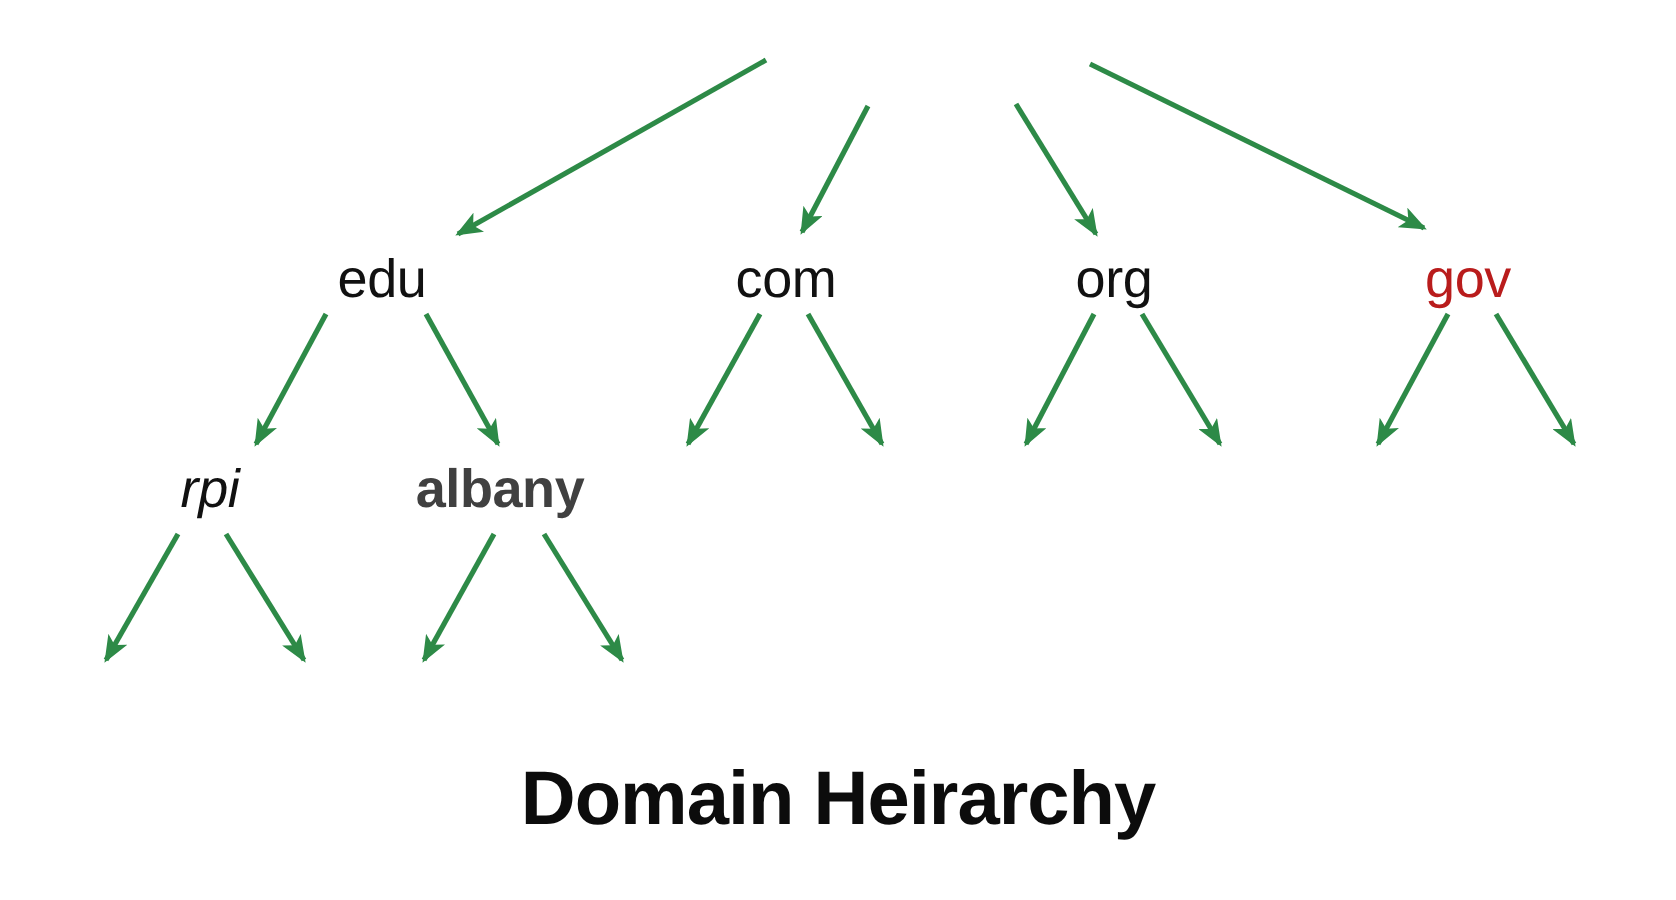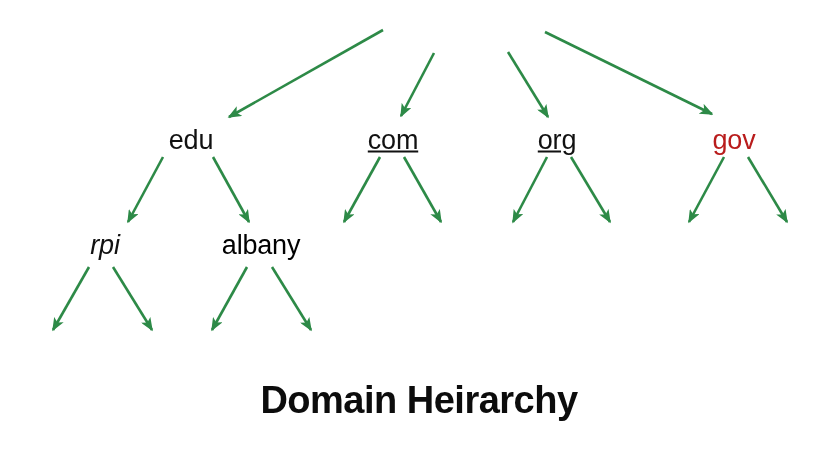--- a/index.html
+++ b/index.html
@@ -78,22 +78,22 @@
         <line x1="748" y1="157" x2="787" y2="222" stroke="#2d8a47" stroke-width="2.6" stroke-linecap="butt" marker-end="url(#arrowhead)"></line>
         <line x1="89" y1="267" x2="53" y2="330" stroke="#2d8a47" stroke-width="2.6" stroke-linecap="butt" marker-end="url(#arrowhead)"></line>
         <line x1="113" y1="267" x2="152" y2="330" stroke="#2d8a47" stroke-width="2.6" stroke-linecap="butt" marker-end="url(#arrowhead)"></line>
         <line x1="247" y1="267" x2="212" y2="330" stroke="#2d8a47" stroke-width="2.6" stroke-linecap="butt" marker-end="url(#arrowhead)"></line>
         <line x1="272" y1="267" x2="311" y2="330" stroke="#2d8a47" stroke-width="2.6" stroke-linecap="butt" marker-end="url(#arrowhead)"></line>
       </g>
   </svg>
 
   <div id="node-layer">
       <div class="node-label" style="left: 191px; top: 140px; color: rgb(17, 17, 17);">edu</div>
-      <div class="node-label" style="left: 393px; top: 140px; color: rgb(17, 17, 17); text-decoration: underline;">com</div>
-      <div class="node-label" style="left: 557px; top: 140px; color: rgb(17, 17, 17); text-decoration: underline;">org</div>
+      <div class="node-label" style="left: 393px; top: 140px; color: rgb(17, 17, 17);">com</div>
+      <div class="node-label" style="left: 557px; top: 140px; color: rgb(17, 17, 17);">org</div>
       <div class="node-label" style="left: 734px; top: 140px; color: #b91c1c;">gov</div>
       <div class="node-label" style="left: 105px; top: 245px; color: rgb(17, 17, 17); font-style: italic;">rpi</div>
-      <div class="node-label" style="left: 261px; top: 245px; color: #000000;">albany</div>
+      <div class="node-label" style="left: 250px; top: 245px; color: #404040; font-weight: bold;">albany</div>
     </div>
 
   <div class="diagram-title" id="diagram-title" style="top: 381px;">Domain Heirarchy</div>
 
 </div>
 
 </body></html>

